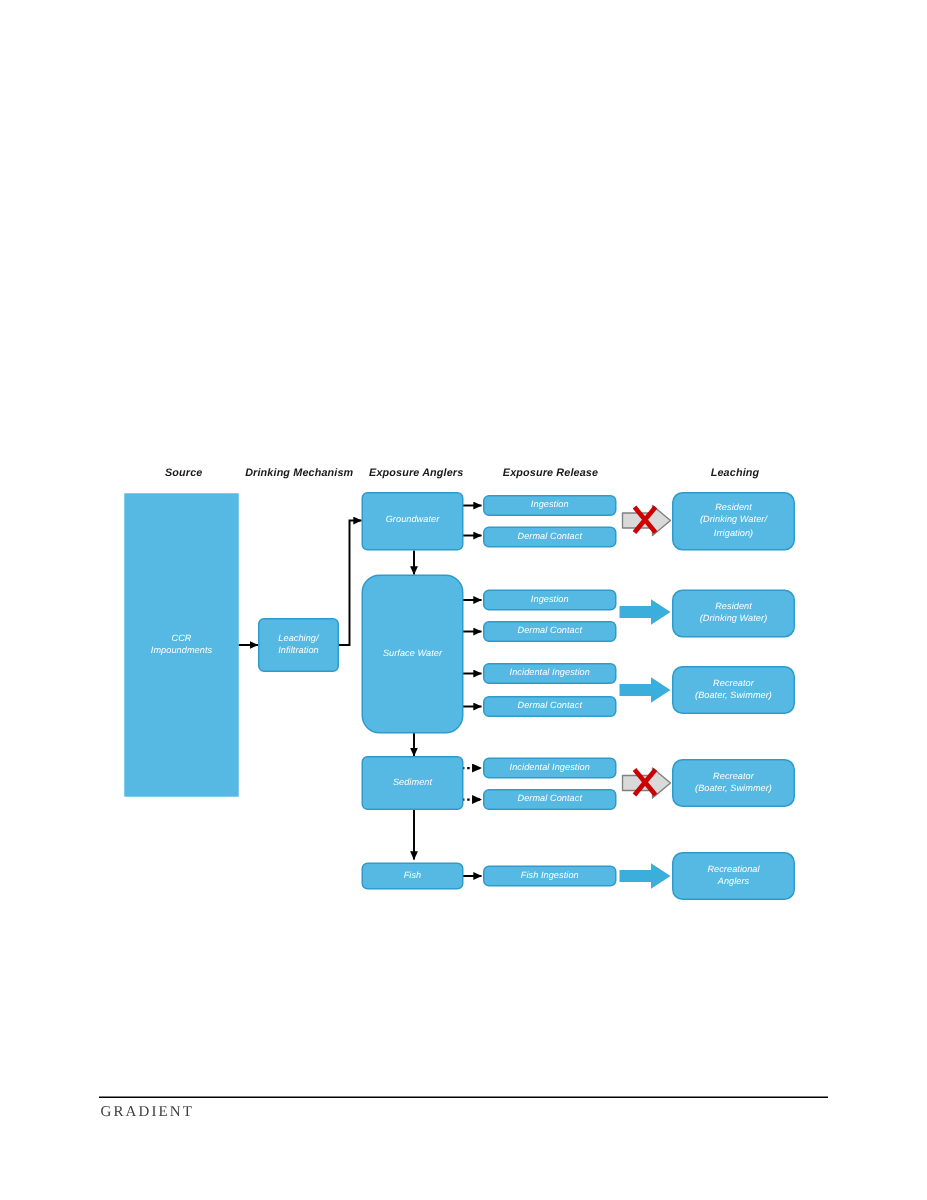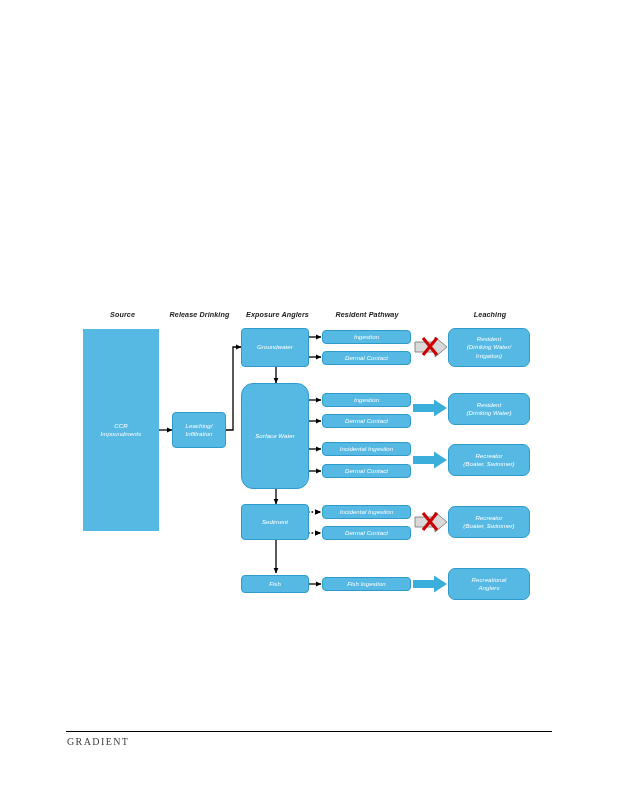--- a/index.html
+++ b/index.html
@@ -156,23 +156,23 @@
       </g>
       <g>
         <path d="M415,513 L435,513 L435,508 L447,518 L435,528 L435,523 L415,523 z" fill="#D9D9D9" stroke="#7F7F7F" stroke-width="0.9" stroke-linejoin="round"></path>
         <g>
           <path d="M423,509 L437,526 M437,509 L423,526" stroke="#CC0000" stroke-width="3.1" stroke-linecap="butt"></path>
         </g>
       </g>
     </svg>
 
     <div class="col-header" style="left:85px; top:306px; width:75px;">Source</div>
-    <div class="col-header" style="left:156px; top:306px; width:87px;">Release Drinking</div>
+    <div class="col-header" style="left:156px; top:306px; width:87px;">Drinking Mechanism</div>
     <div class="col-header" style="left:240px; top:306px; width:75px;">Exposure Anglers</div>
-    <div class="col-header" style="left:322px; top:306px; width:90px;">Resident Pathway</div>
+    <div class="col-header" style="left:322px; top:306px; width:90px;">Exposure Release</div>
     <div class="col-header" style="left:450px; top:306px; width:80px;">Leaching</div>
 
     <div class="node square" style="left:83px; top:325px; width:76px; height:202px;">
       <span class="node-label">CCR
 Impoundments</span>
     </div>
 
     <div class="node r-small" style="left:172px; top:408px; width:54px; height:36px;">
       <span class="node-label">Leaching/
 Infiltration</span>

